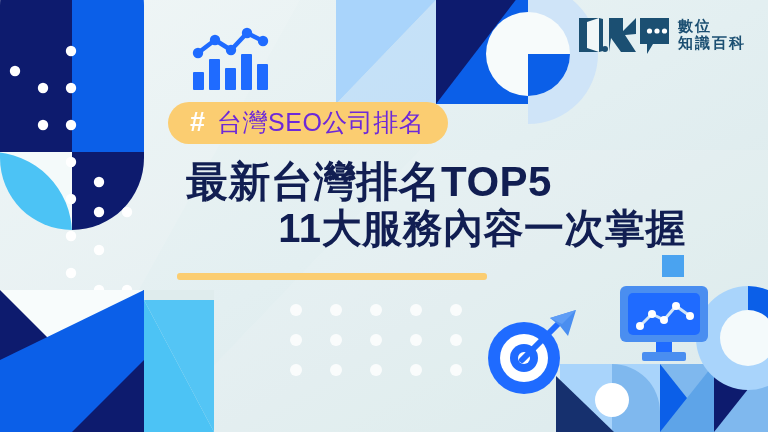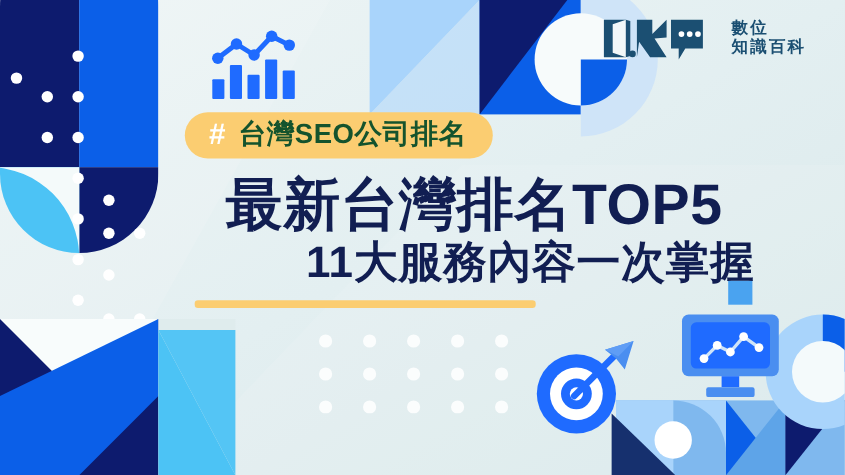--- a/index.html
+++ b/index.html
@@ -10,22 +10,22 @@
   }
   .canvas{
     position:relative;width:768px;height:432px;overflow:hidden;
     background:
       linear-gradient(135deg,#edf4f4 0%,#e2eff0 45%,#dceaec 100%);
   }
   .svgfull{position:absolute;left:0;top:0;width:768px;height:432px;}
 
   
   .logo{
-    position:absolute;left:547px;top:14px;
-    display:flex;align-items:center;gap:22px;
+    position:absolute;left:577px;top:14px;
+    display:flex;align-items:center;gap:5px;
   }
   .logo-mark{width:96px;height:42px;display:block;}
   .logo-text{
     display:flex;flex-direction:column;justify-content:center;
     color:#1b4f72;font-weight:700;line-height:1.12;
     font-size:15px;letter-spacing:2px;
   }
   .logo-text span{display:block;white-space:nowrap;}
 
   
@@ -37,31 +37,31 @@
     height:42px;box-sizing:border-box;
     background:#fbcd71;border-radius:21px;
     display:flex;align-items:center;gap:12px;
     padding:0 24px 0 22px;
   }
   .badge-hash{
     color:#ffffff;font-size:27px;font-weight:800;line-height:1;
     transform:translateY(-1px);
   }
   .badge-label{
-    color:#14532d;font-size:25px;font-weight:700;letter-spacing:0.5px;
+    color:#6d28d9;font-size:25px;font-weight:400;letter-spacing:0.5px;
     line-height:1;white-space:nowrap;transform:translateY(-1px);
   }
 
   
   .headline{
     position:absolute;left:186px;top:158px;width:500px;
     color:#111e52;font-weight:800;line-height:1.14;
     letter-spacing:0.5px;
   }
-  .headline .l1{font-size:52px;display:block;white-space:nowrap;margin-left:19px;}
+  .headline .l1{font-size:42px;display:block;white-space:nowrap;}
   .headline .l2{font-size:40px;display:block;white-space:nowrap;text-align:right;}
   .underline{
     position:absolute;left:177px;top:273px;width:310px;height:7px;
     background:#fbcd71;border-radius:3px;
   }
 
   
   .dotgrid{position:absolute;left:288px;top:300px;}
 
   

